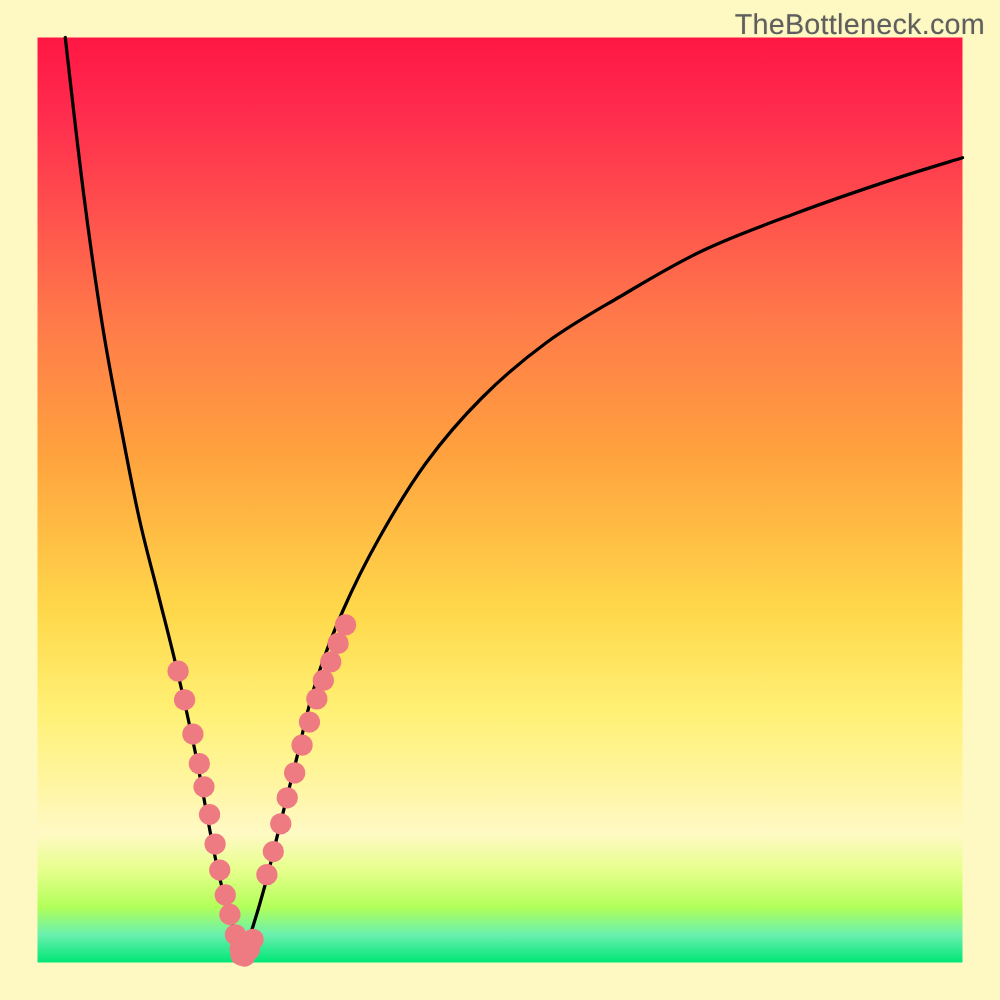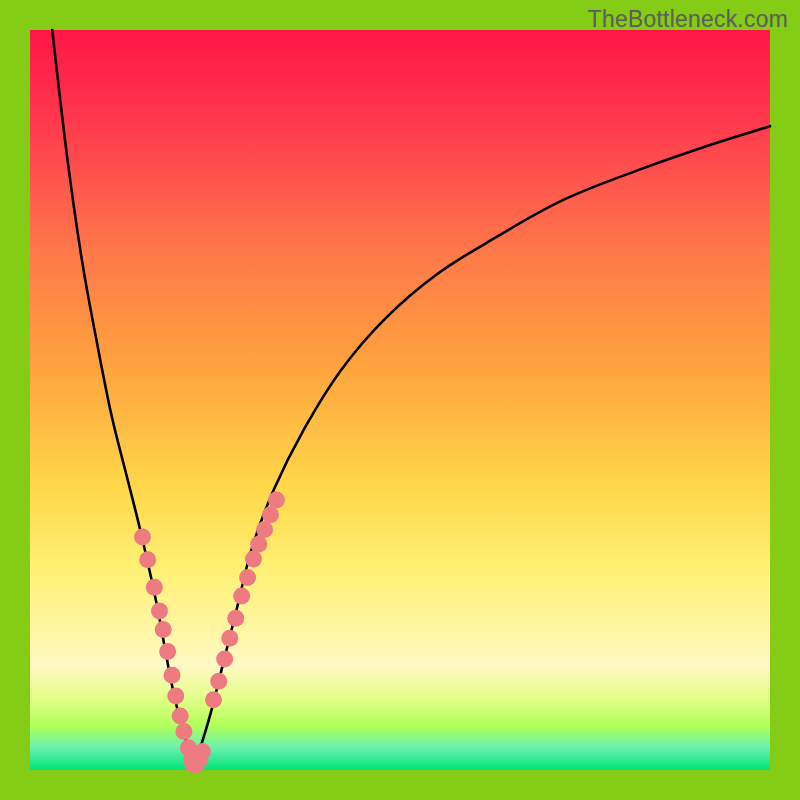--- a/index.html
+++ b/index.html
@@ -10,21 +10,21 @@
     overflow: hidden;
     background: #000;
     font-family: Arial, Helvetica, sans-serif;
   }
   .frame {
     position: absolute;
     left: 0;
     top: 0;
     width: 800px;
     height: 800px;
-    background: #84cc16;
+    background: #fef9c3;
   }
   .plot {
     position: absolute;
     left: 30px;
     top: 30px;
     width: 740px;
     height: 740px;
     
     background: linear-gradient(to bottom,
       #ff1744 0%,

